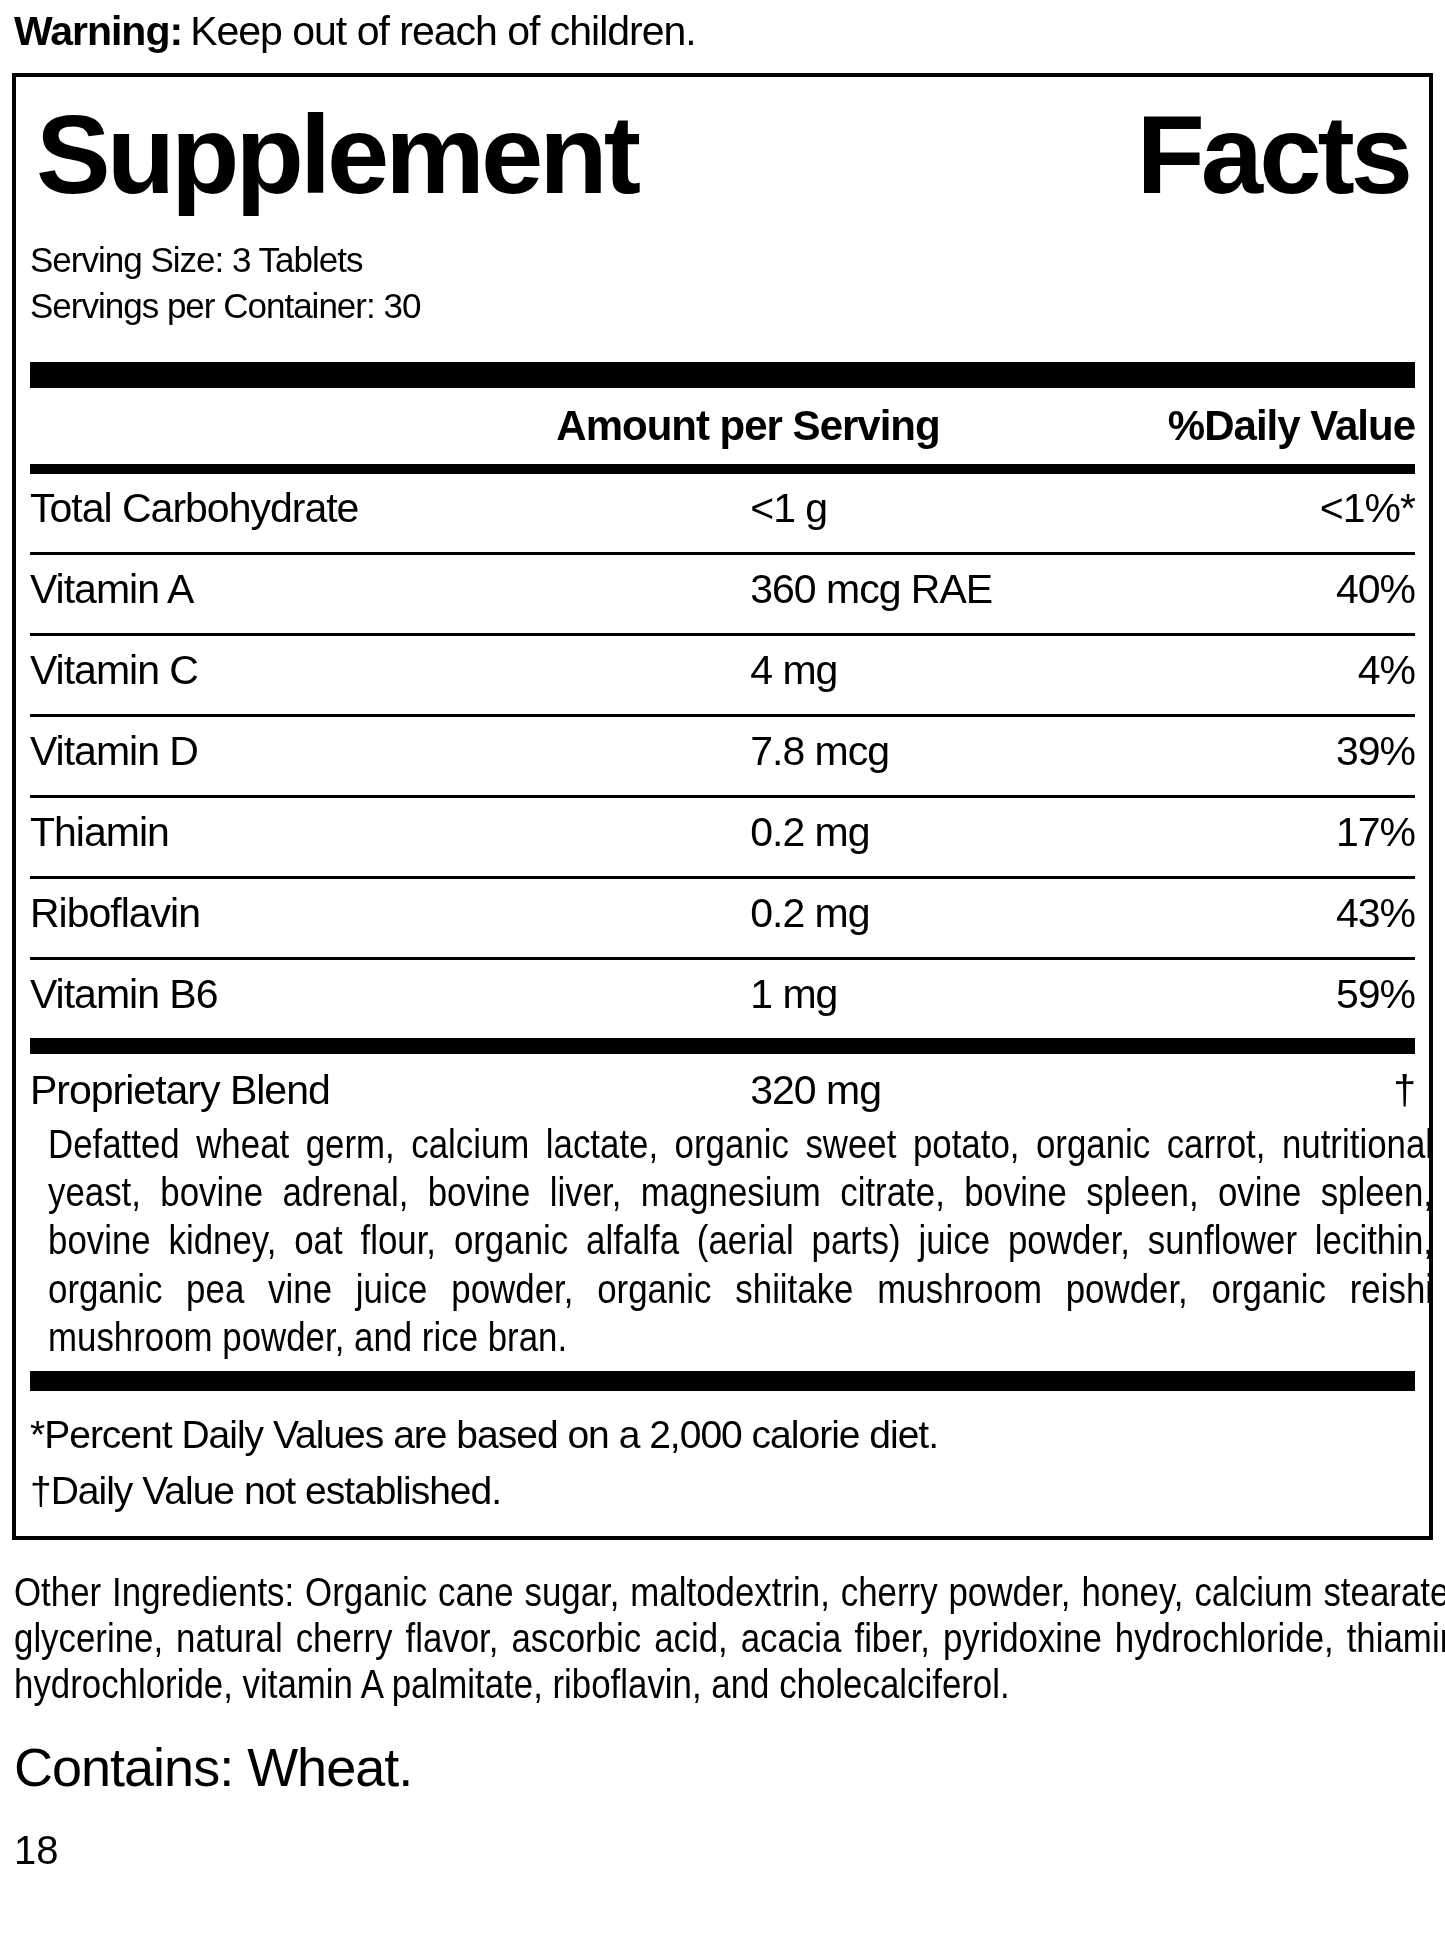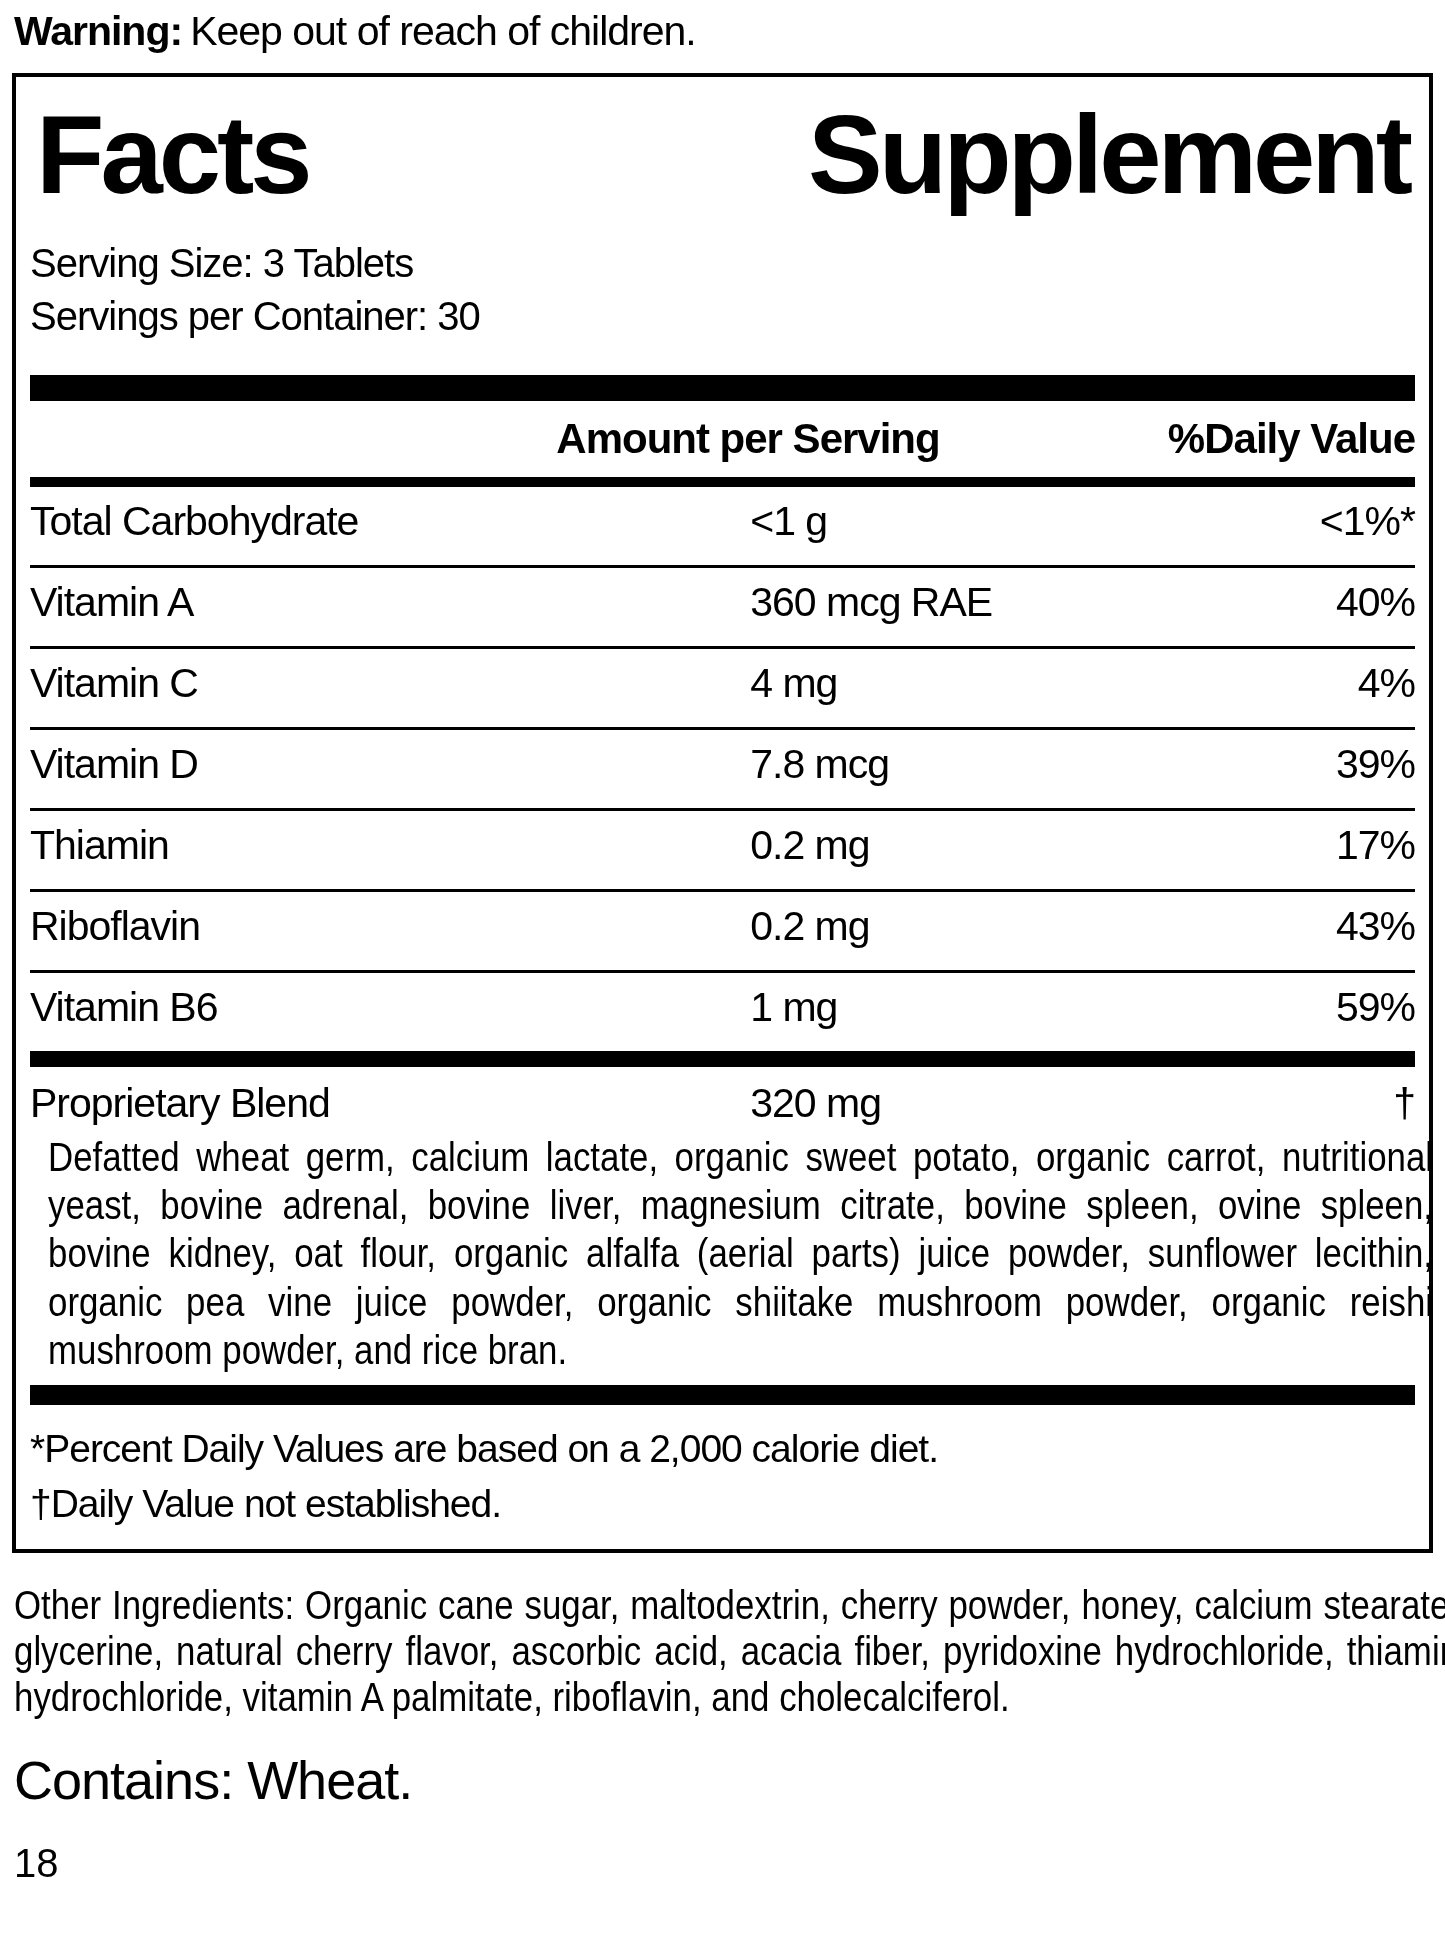--- a/index.html
+++ b/index.html
@@ -32,21 +32,21 @@
     display: flex;
     justify-content: space-between;
     align-items: baseline;
     font-size: 112px;
     font-weight: bold;
     letter-spacing: -4px;
     line-height: 1.0;
     padding: 22px 6px 12px 6px;
   }
   .serving-info {
-    font-size: 40px;
+    font-size: 35px;
     letter-spacing: -1px;
     line-height: 1.32;
     margin-top: 14px;
   }
   .bar-thick1 { height: 26px; background: #000; margin-top: 32px; }
   .bar-medium { height: 10px; background: #000; }
   .bar-thick2 { height: 16px; background: #000; }
   .bar-thick3 { height: 20px; background: #000; margin-top: 10px; }
 
   .header-row {
@@ -117,22 +117,22 @@
 </head>
 <body>
 
 <div class="warning">
   <span class="lbl">Warning:</span><span>Keep out of reach of children.</span>
 </div>
 
 <div class="panel">
 
   <div class="title">
+    <span>Supplement</span>
     <span>Facts</span>
-    <span>Supplement</span>
   </div>
 
   <div class="serving-info">
     <div>Serving Size: 3 Tablets</div>
     <div>Servings per Container: 30</div>
   </div>
 
   <div class="bar-thick1"></div>
 
   <div class="header-row">

